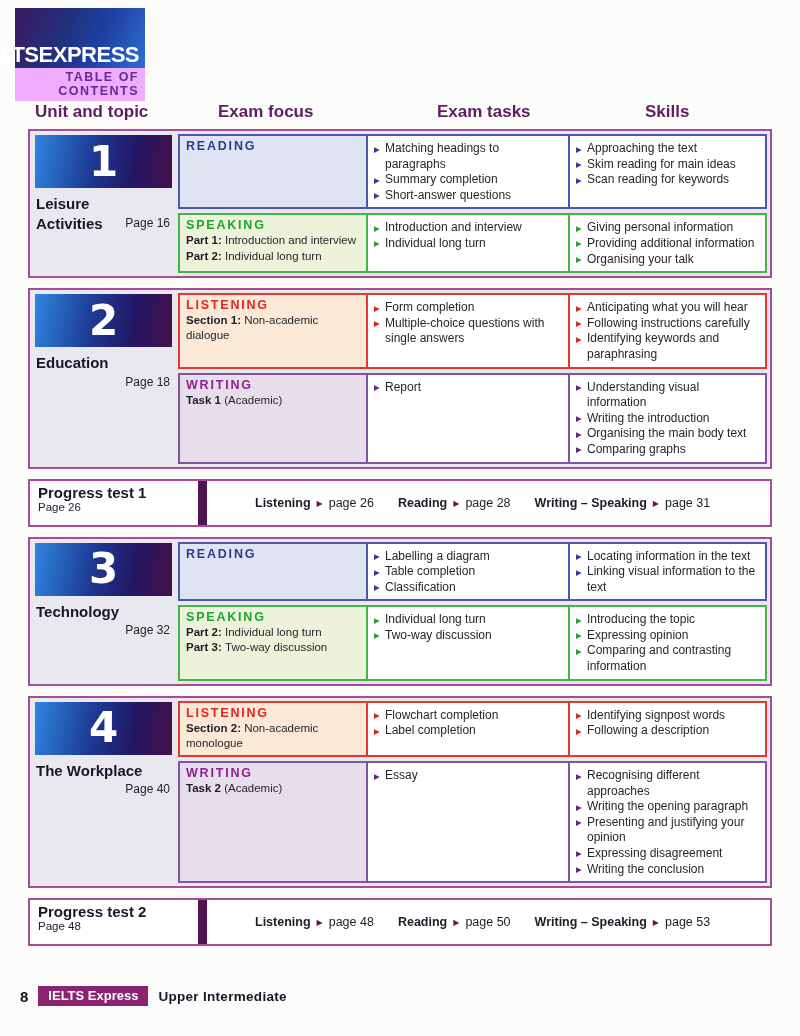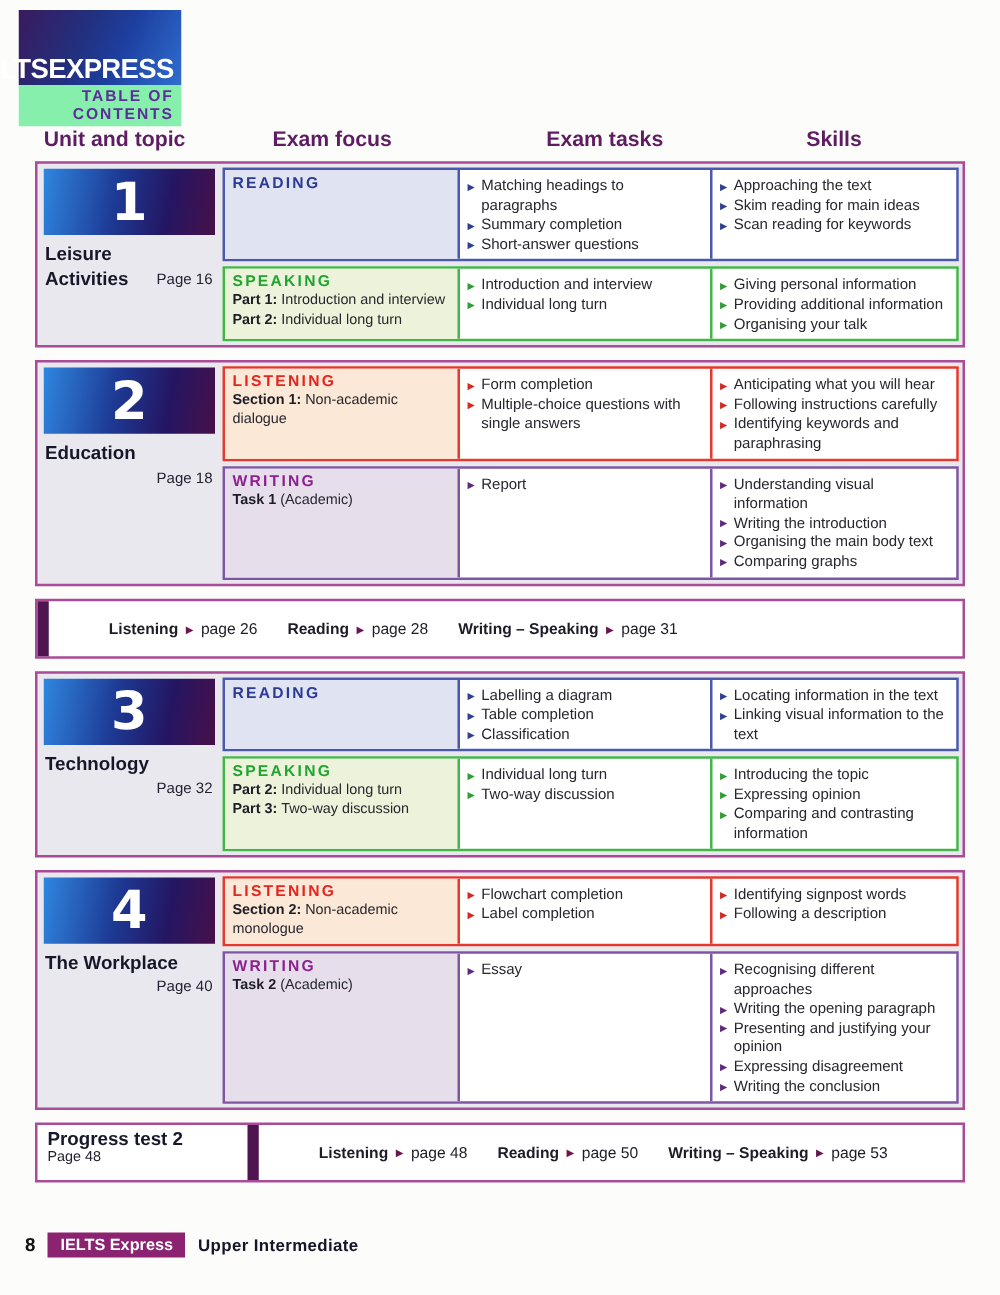--- a/index.html
+++ b/index.html
@@ -9,21 +9,21 @@
     overflow:hidden;
   }
   
   .logo{position:absolute;top:8px;left:15px;width:130px;}
   .logo-top{
     height:58px;display:flex;justify-content:flex-end;align-items:flex-end;
     padding:0 6px 2px 0;color:#fff;font-weight:bold;font-size:22px;line-height:.95;letter-spacing:-.5px;
     background:linear-gradient(115deg,#3a1a5e 0%,#22307e 38%,#1d3fa0 62%,#2e6ecf 100%);
   }
   .logo-bottom{
-    height:31px;background:#86efac;color:#5e2d9a;font-weight:bold;font-size:12.5px;
+    height:31px;background:#f0abfc;color:#5e2d9a;font-weight:bold;font-size:12.5px;
     text-align:right;padding:2px 6px 0 0;letter-spacing:1.5px;line-height:1.15;
   }
   
   .col-headers{position:absolute;top:102px;left:0;width:800px;height:24px;color:#5e1c62;font-size:17px;font-weight:bold;}
   .col-headers span{position:absolute;top:0;}
   .col-headers span:nth-child(1){left:35px;}
   .col-headers span:nth-child(2){left:218px;}
   .col-headers span:nth-child(3){left:437px;}
   .col-headers span:nth-child(4){left:645px;}
   
@@ -242,20 +242,24 @@
             </div>
             <div class="bullet">
               <span class="arrow">▶</span>
               <span>Comparing graphs</span>
             </div>
           </div>
   </div>
       </div>
   </section>
     <section class="progress-block">
+    <div class="pt-left">
+      <div class="pt-title">Progress test 1</div>
+      <div class="pt-page">Page 26</div>
+    </div>
     <div class="pt-bar"></div>
     <div class="pt-entries">
         <span class="pt-entry"><b>Listening</b><span class="arrow">▶</span><span>page 26</span></span>
         <span class="pt-entry"><b>Reading</b><span class="arrow">▶</span><span>page 28</span></span>
         <span class="pt-entry"><b>Writing – Speaking</b><span class="arrow">▶</span><span>page 31</span></span>
       </div>
   </section>
     <section class="unit-block">
     <div class="left-col">
       <div class="num-box">

